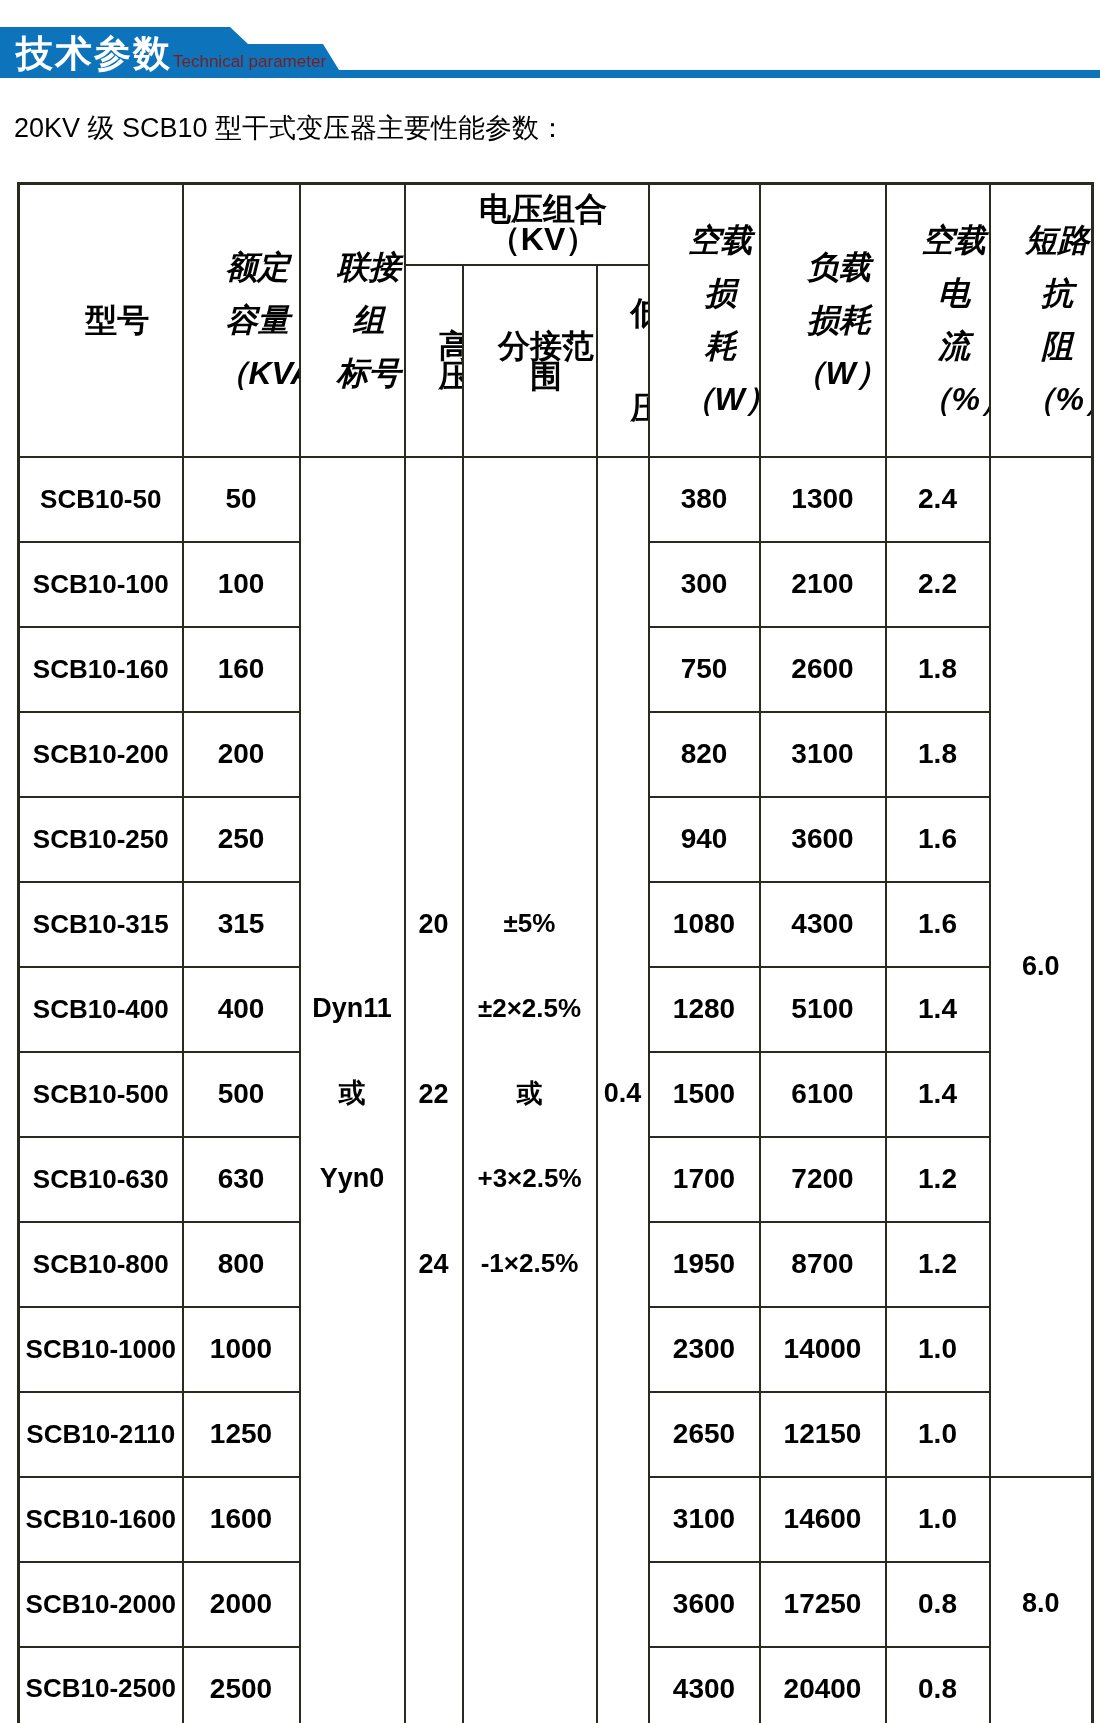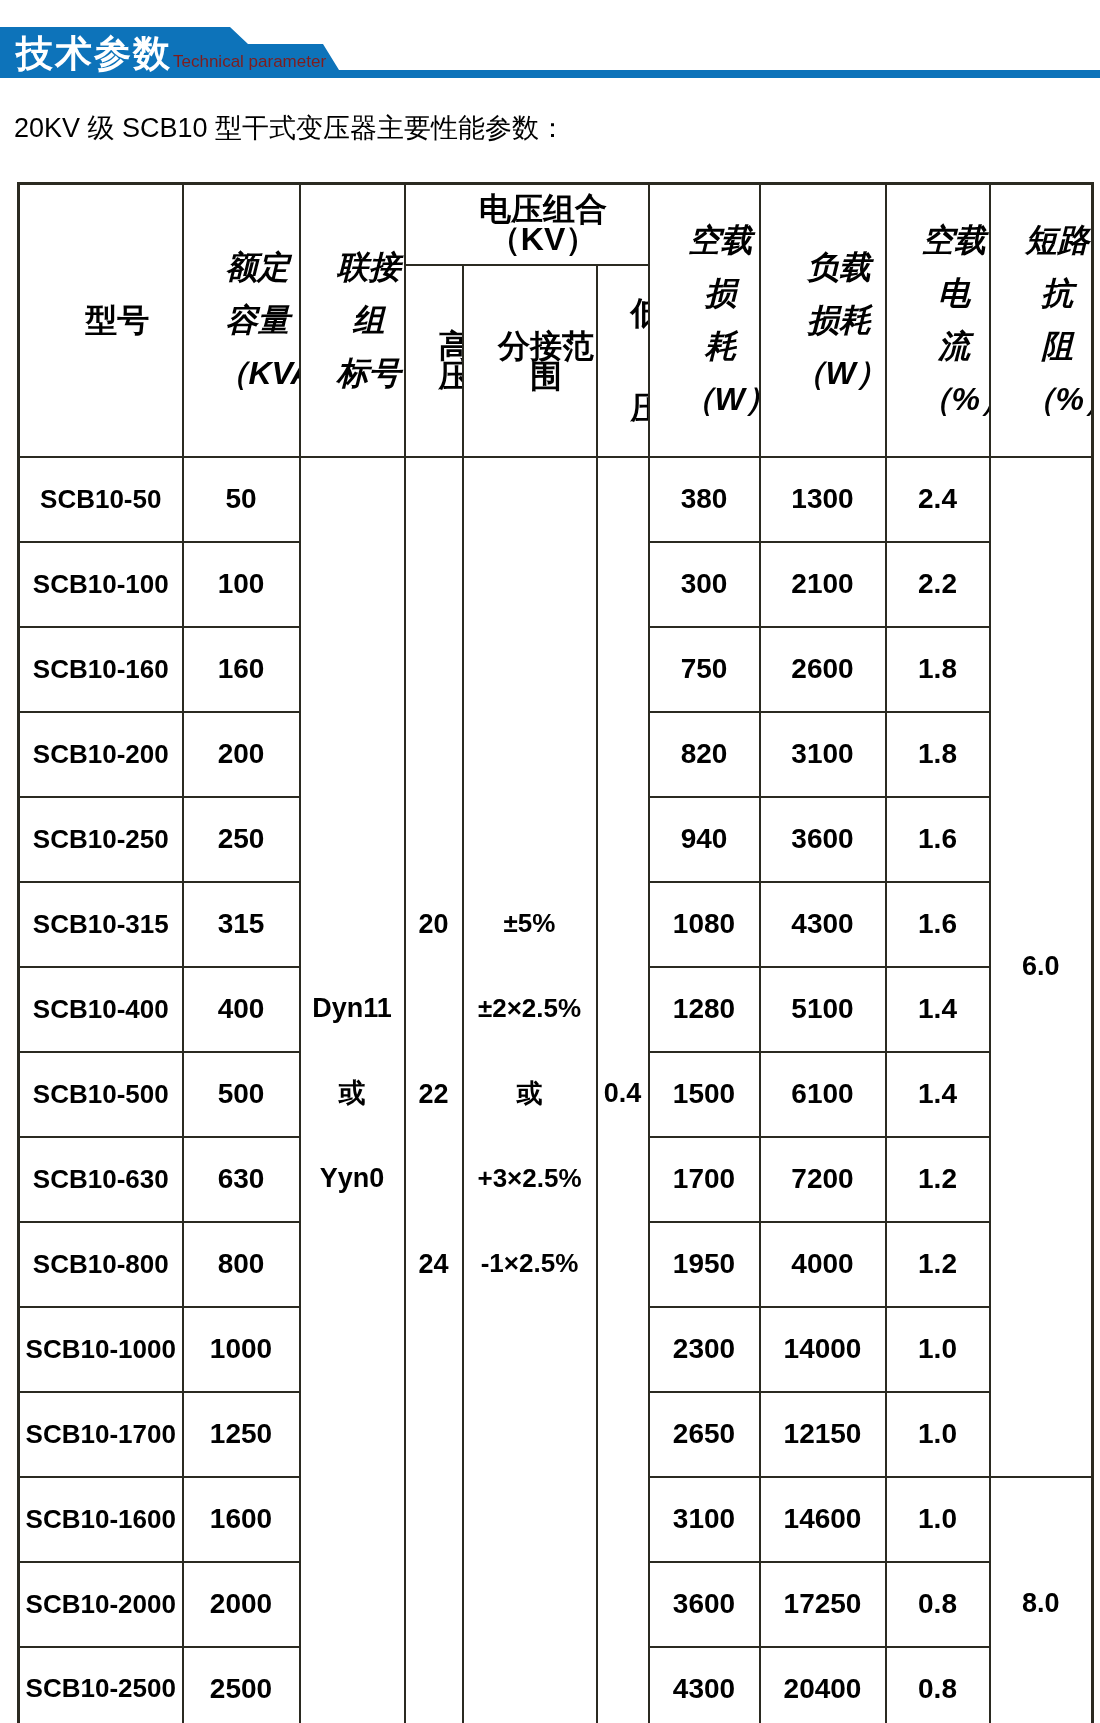--- a/index.html
+++ b/index.html
@@ -190,32 +190,32 @@
       <td class="model">SCB10-630</td>
       <td>630</td>
       <td>1700</td>
       <td>7200</td>
       <td>1.2</td>
     </tr>
     <tr>
       <td class="model">SCB10-800</td>
       <td>800</td>
       <td>1950</td>
-      <td>4000</td>
+      <td>8700</td>
       <td>1.2</td>
     </tr>
     <tr>
       <td class="model">SCB10-1000</td>
       <td>1000</td>
       <td>2300</td>
       <td>14000</td>
       <td>1.0</td>
     </tr>
     <tr>
-      <td class="model">SCB10-1700</td>
+      <td class="model">SCB10-2110</td>
       <td>1250</td>
       <td>2650</td>
       <td>12150</td>
       <td>1.0</td>
     </tr>
     <tr>
       <td class="model">SCB10-1600</td>
       <td>1600</td>
       <td>3100</td>
       <td>14600</td>

